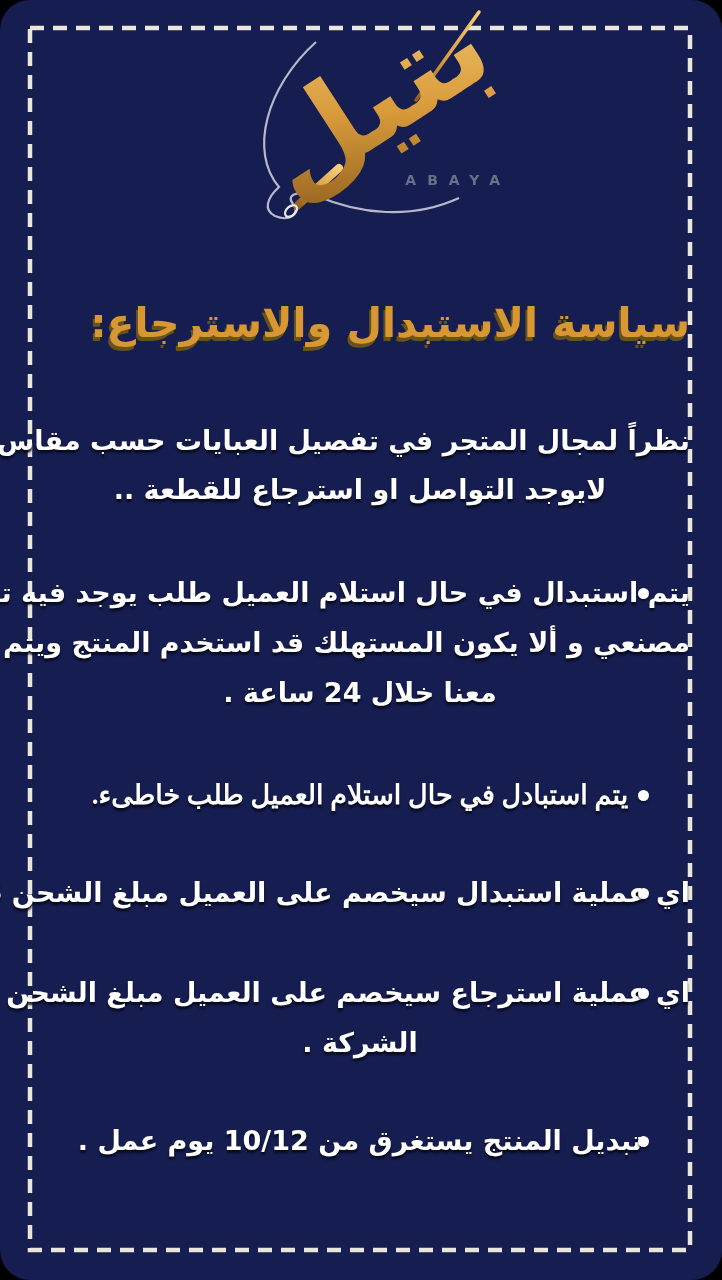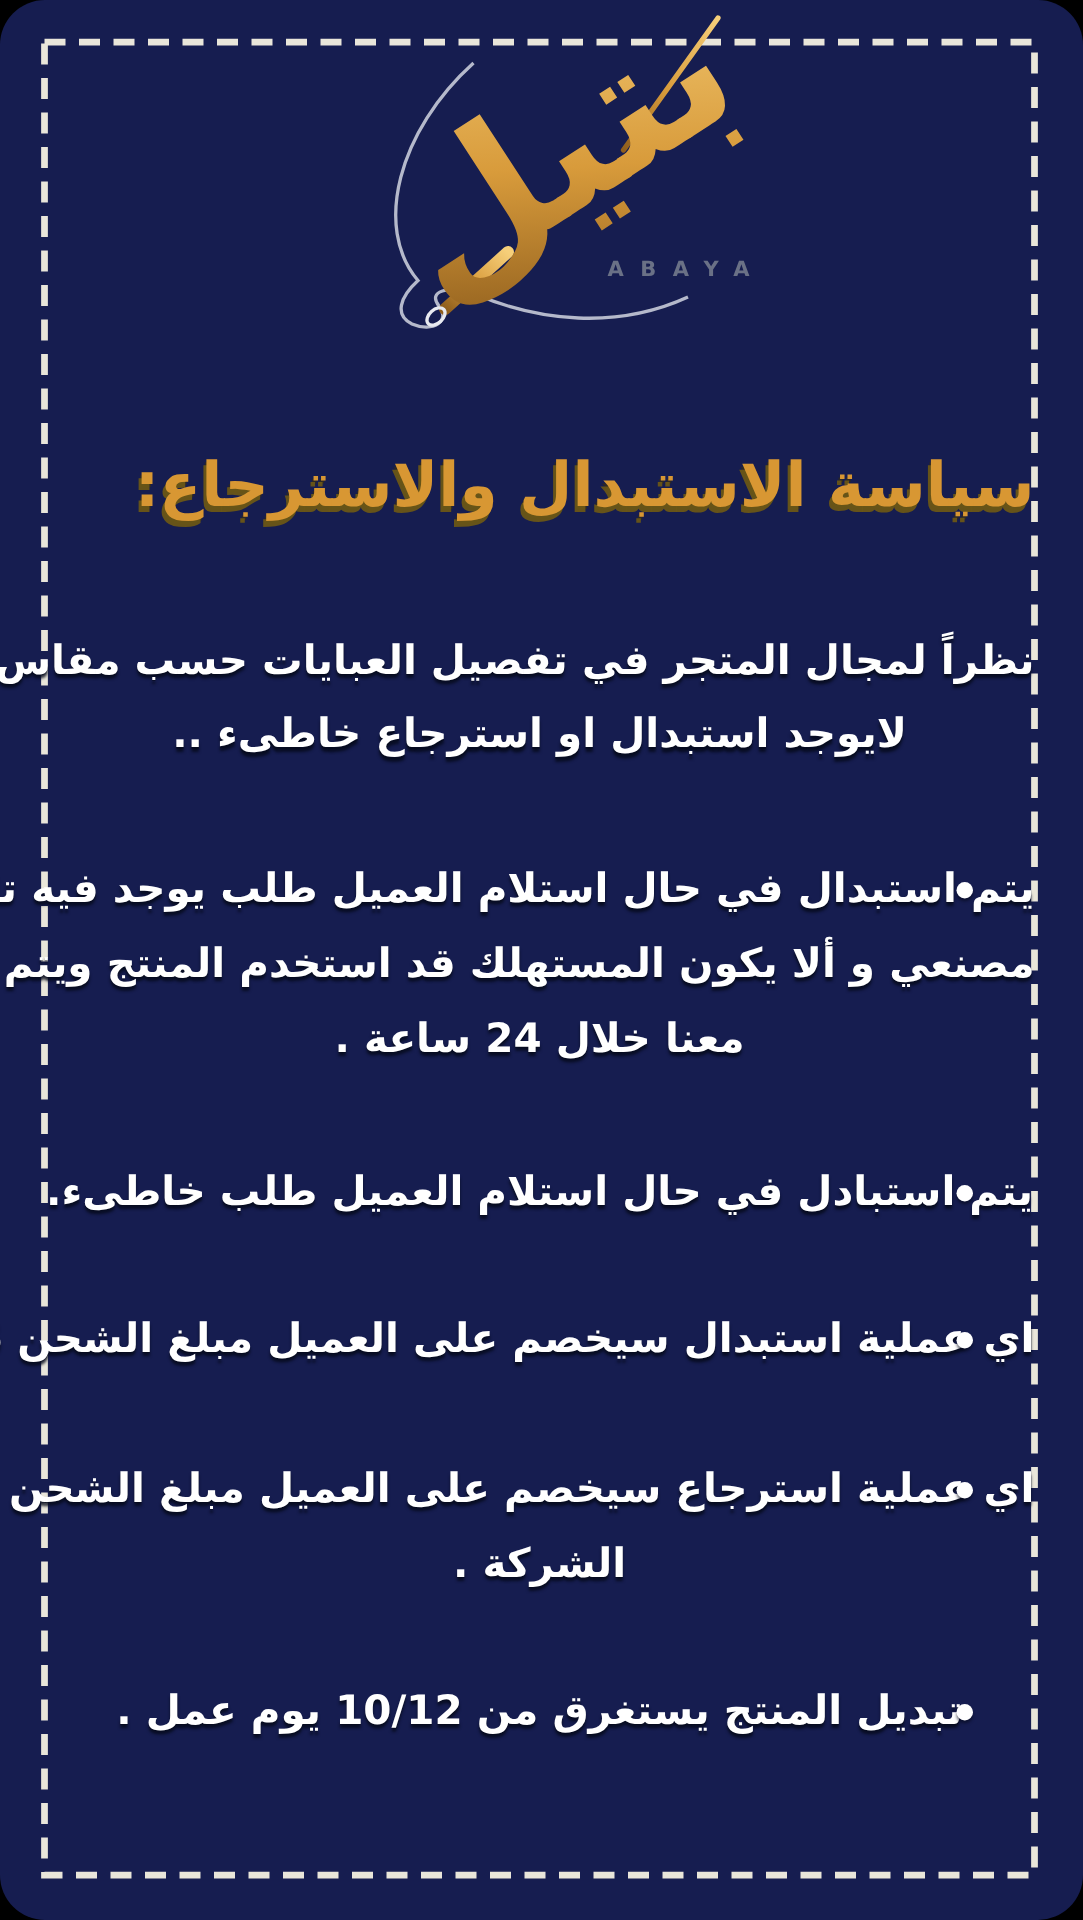--- a/index.html
+++ b/index.html
@@ -82,21 +82,21 @@
   }
   .textblock .line {
     line-height: 49px;
     white-space: nowrap;
     text-shadow: 0 3px 2px rgba(6, 10, 28, 0.85), 0 1px 0 rgba(6, 10, 28, 0.6);
   }
   .intro { top: 416px; }
   .bullet { padding: 0; }
   .bullet .line { line-height: 50px; }
   .b1 { top: 568px; }
-  .b2 { top: 770px; }
+  .b2 { top: 770px; font-family: Liberation Serif, serif; }
   .b3 { top: 868px; }
   .b4 { top: 968px; }
   .b5 { top: 1116px; }
   .dot {
     position: absolute;
     top: 20px;
     right: 41px;
     width: 11px;
     height: 11px;
     border-radius: 50%;
@@ -133,21 +133,21 @@
 
         <text class="logo-calligraphy" x="165" y="140" font-size="118" text-anchor="middle" fill="url(#gold)" transform="rotate(-33 165 105)">بتيل</text>
       </svg>
       <div class="brand-subtext">ABAYA</div>
     </div>
 
     <div class="title">سياسة الاستبدال والاسترجاع:</div>
 
     <div class="textblock intro">
       <div class="line">نظراً لمجال المتجر في تفصيل العبايات حسب مقاس وطلب العميل</div>
-      <div class="line">لايوجد استبدال او استرجاع خاطىء ..</div>
+      <div class="line">لايوجد التواصل او استرجاع للقطعة ..</div>
     </div>
 
     <div class="textblock bullet b1">
       <span class="dot"></span>
       <div class="line">يتم استبدال في حال استلام العميل طلب يوجد فيه تلف</div>
       <div class="line">مصنعي و ألا يكون المستهلك قد استخدم المنتج ويتم التواصل</div>
       <div class="line">معنا خلال 24 ساعة .</div>
     </div>
 
     <div class="textblock bullet b2">

